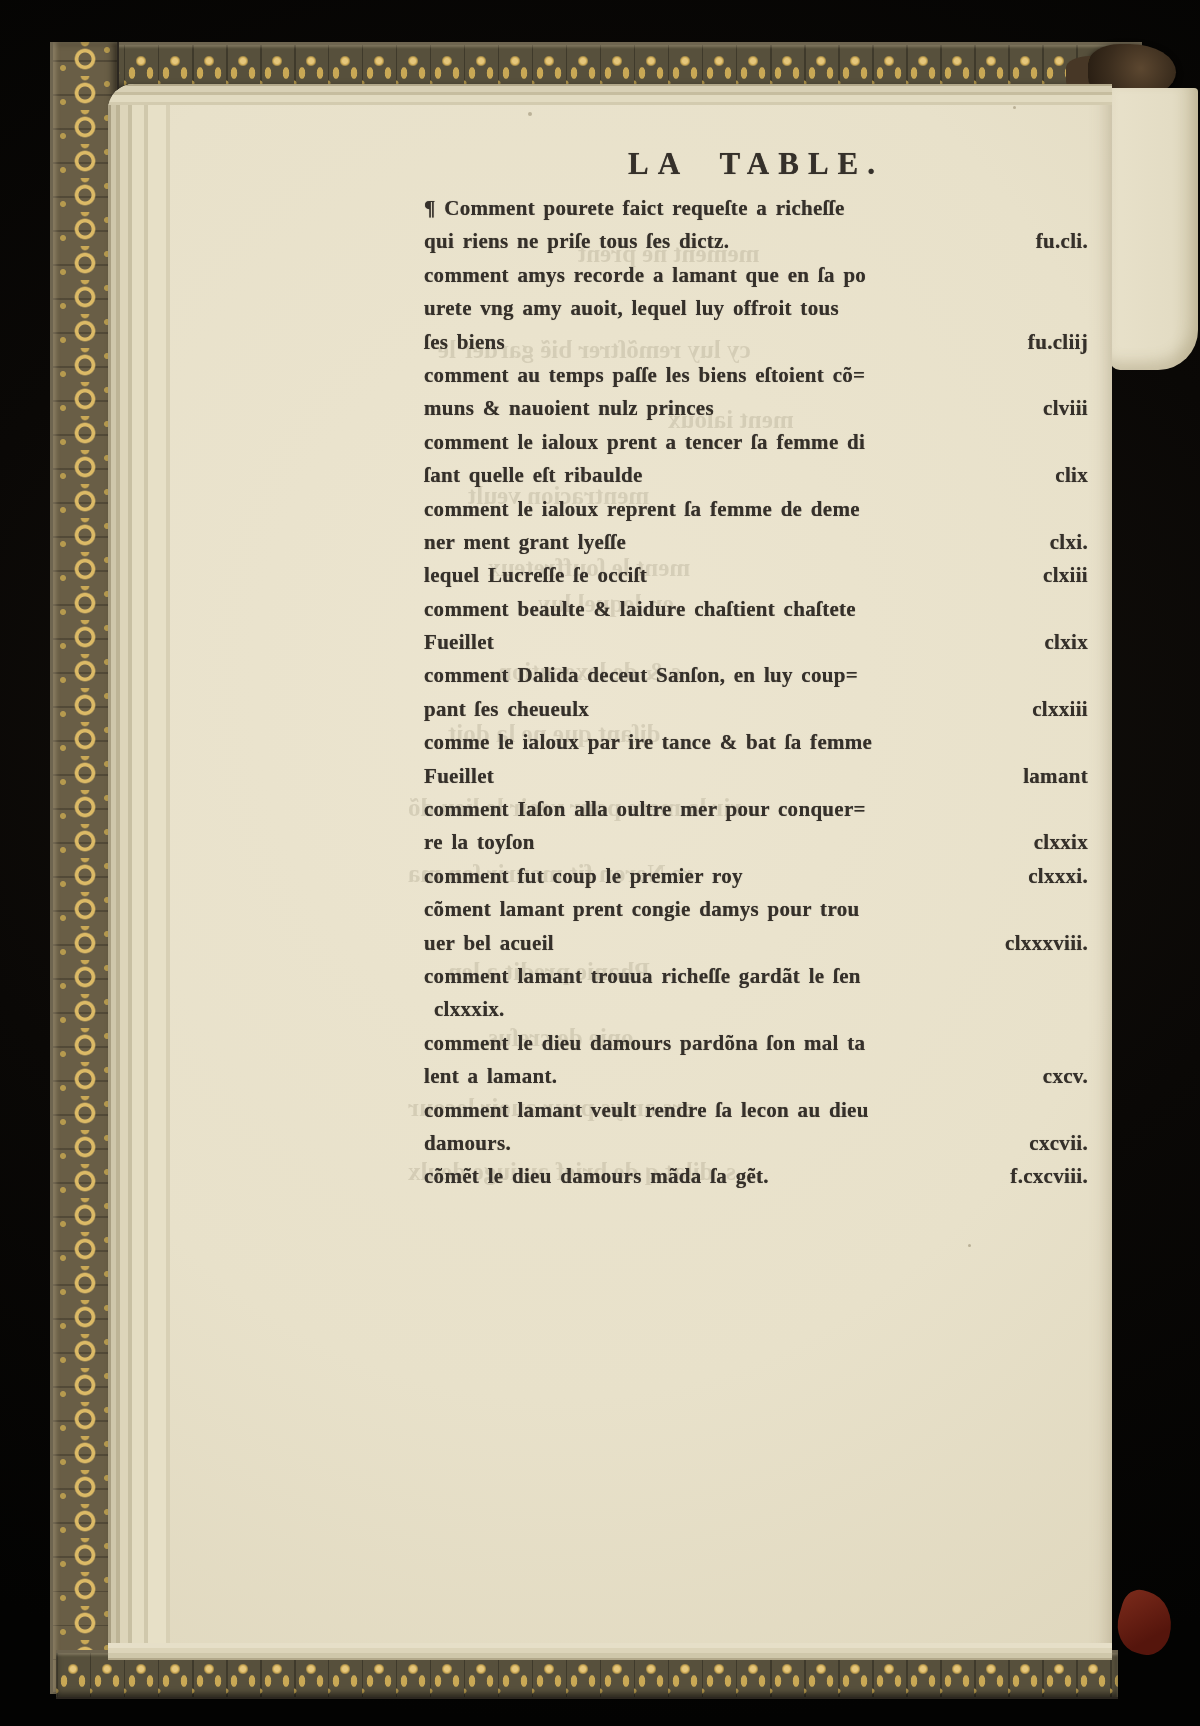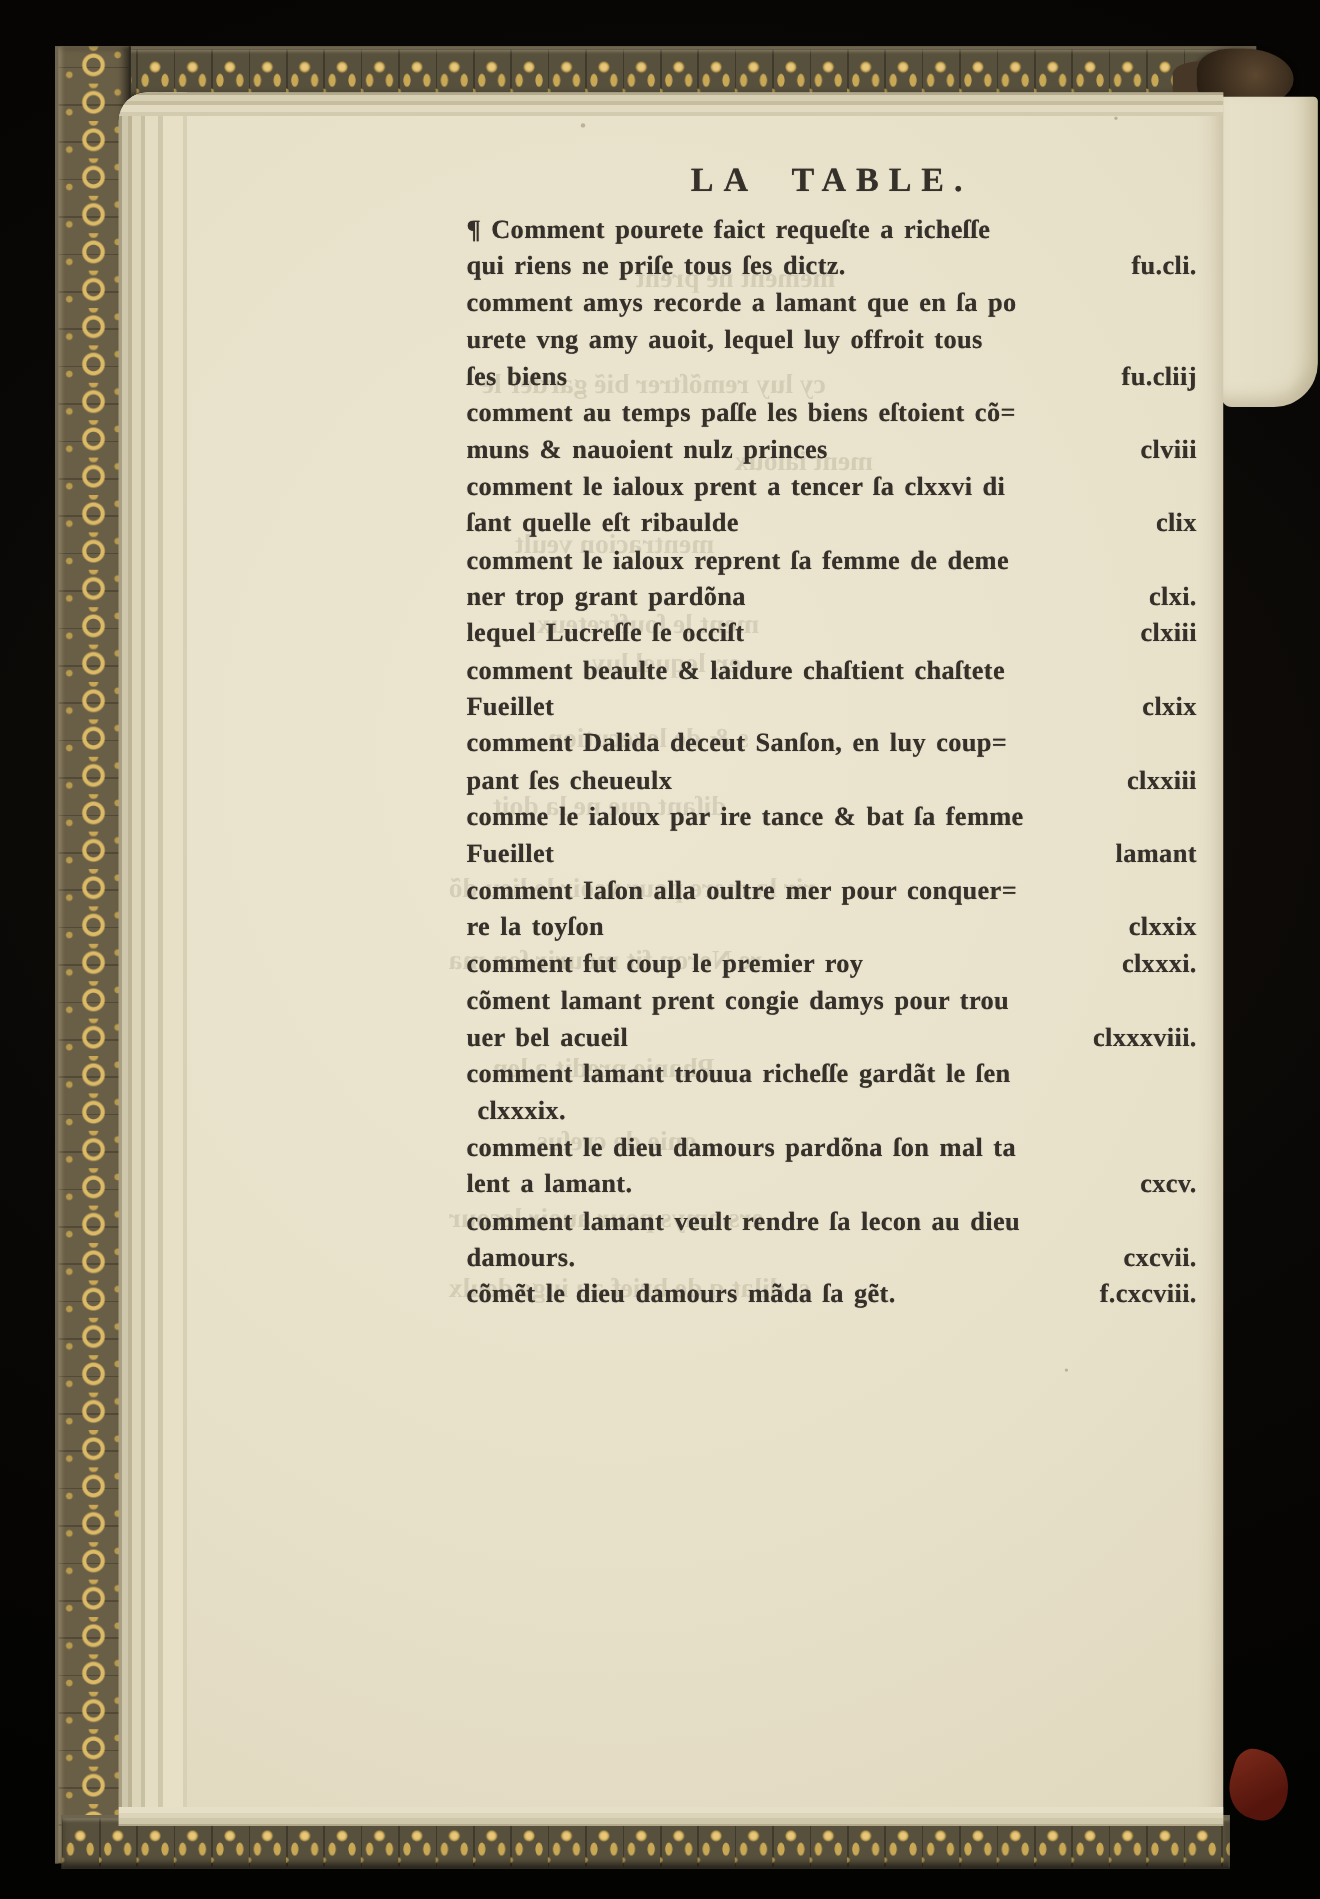--- a/index.html
+++ b/index.html
@@ -86,21 +86,21 @@
     color:#35302a;
   }
   .page-title{
     margin:0 0 14px 0;text-align:center;
     font-size:31px;font-weight:bold;letter-spacing:9px;word-spacing:16px;
     text-shadow:0 0 0.7px rgba(53,48,42,0.75);
   }
   .toc-row{
     display:flex;justify-content:space-between;align-items:baseline;
     height:33.4px;white-space:nowrap;
-    font-size:24px;font-weight:bold;letter-spacing:0.3px;word-spacing:3px;
+    font-size:21px;font-weight:bold;letter-spacing:0.3px;word-spacing:3px;
     text-shadow:0 0 0.7px rgba(53,48,42,0.65);
   }
   .toc-row .f{margin-left:10px;}
   
   .ghost{
     position:absolute;transform:scaleX(-1);
     color:#8b8269;opacity:0.22;filter:blur(0.6px);
     font-size:25px;font-weight:bold;white-space:nowrap;
   }
   .speck{position:absolute;border-radius:50%;background:#8d8165;opacity:0.5;}
@@ -162,31 +162,31 @@
             <span class="f">fu.cliij</span>
           </div>
           <div class="toc-row">
             <span class="t">comment au temps paſſe les biens eſtoient cõ=</span>
           </div>
           <div class="toc-row">
             <span class="t">muns &amp; nauoient nulz princes</span>
             <span class="f">clviii</span>
           </div>
           <div class="toc-row">
-            <span class="t">comment le ialoux prent a tencer ſa clxxvi di</span>
+            <span class="t">comment le ialoux prent a tencer ſa femme di</span>
           </div>
           <div class="toc-row">
             <span class="t">ſant quelle eſt ribaulde</span>
             <span class="f">clix</span>
           </div>
           <div class="toc-row">
             <span class="t">comment le ialoux reprent ſa femme de deme</span>
           </div>
           <div class="toc-row">
-            <span class="t">ner trop grant pardõna</span>
+            <span class="t">ner ment grant lyeſſe</span>
             <span class="f">clxi.</span>
           </div>
           <div class="toc-row">
             <span class="t">lequel Lucreſſe ſe occiſt</span>
             <span class="f">clxiii</span>
           </div>
           <div class="toc-row">
             <span class="t">comment beaulte &amp; laidure chaſtient chaſtete</span>
           </div>
           <div class="toc-row">

